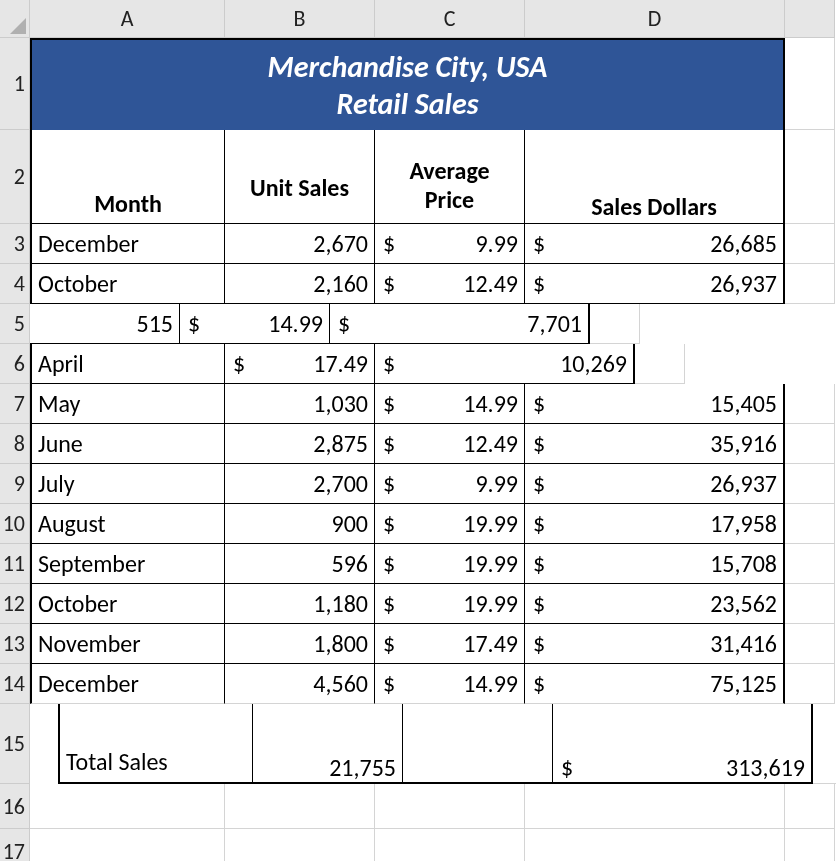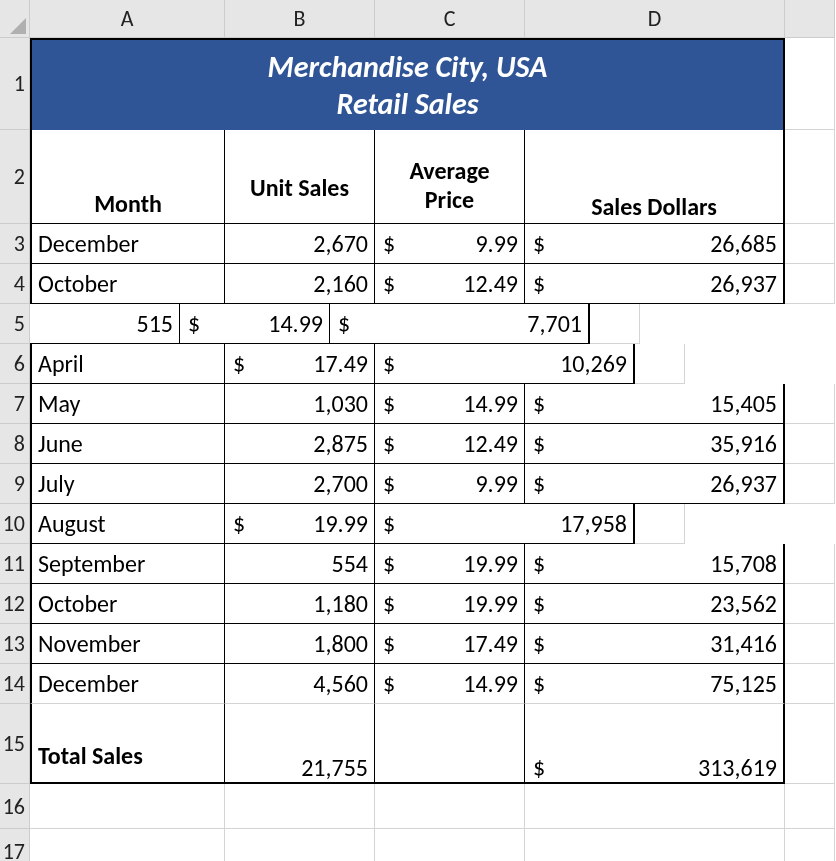--- a/index.html
+++ b/index.html
@@ -118,21 +118,21 @@
 
   .hdr {
     font-weight: bold;
     justify-content: center;
     text-align: center;
     line-height: 1.2;
     white-space: pre-line;
   }
   .month { justify-content: flex-start; }
   .num   { justify-content: flex-end; }
-  .total-label { font-weight: bold; justify-content: flex-start; align-items: flex-end; padding-bottom:12px;}
+  .total-label { font-weight: normal; justify-content: flex-start; align-items: flex-end; padding-bottom:6px;margin-left:28px;}
   .total-num   { justify-content: flex-end; align-items: flex-end; padding-bottom:0;}
 
   .acc {
     display: flex;
     width: 100%;
     justify-content: space-between;
   }
   .acc .sym { padding-left: 2px; }
   .acc .amt { text-align: right; }
 </style>
@@ -302,37 +302,38 @@
           <div class="cell wD h-data br mb">
             <span class="acc">
               <span class="sym">$</span>
               <span class="amt">26,937</span>
             </span>
           </div>
           <div class="cell wE h-data"></div>
         </div>
         <div class="row">
           <div class="cell wA h-data month bl mr mb">August</div>
+          <div class="cell wB h-data num mr mb">900</div>
           <div class="cell wC h-data mr mb">
             <span class="acc">
               <span class="sym">$</span>
               <span class="amt">19.99</span>
             </span>
           </div>
           <div class="cell wD h-data br mb">
             <span class="acc">
               <span class="sym">$</span>
               <span class="amt">17,958</span>
             </span>
           </div>
           <div class="cell wE h-data"></div>
         </div>
         <div class="row">
           <div class="cell wA h-data month bl mr mb">September</div>
-          <div class="cell wB h-data num mr mb">554</div>
+          <div class="cell wB h-data num mr mb">596</div>
           <div class="cell wC h-data mr mb">
             <span class="acc">
               <span class="sym">$</span>
               <span class="amt">19.99</span>
             </span>
           </div>
           <div class="cell wD h-data br mb">
             <span class="acc">
               <span class="sym">$</span>
               <span class="amt">15,708</span>

